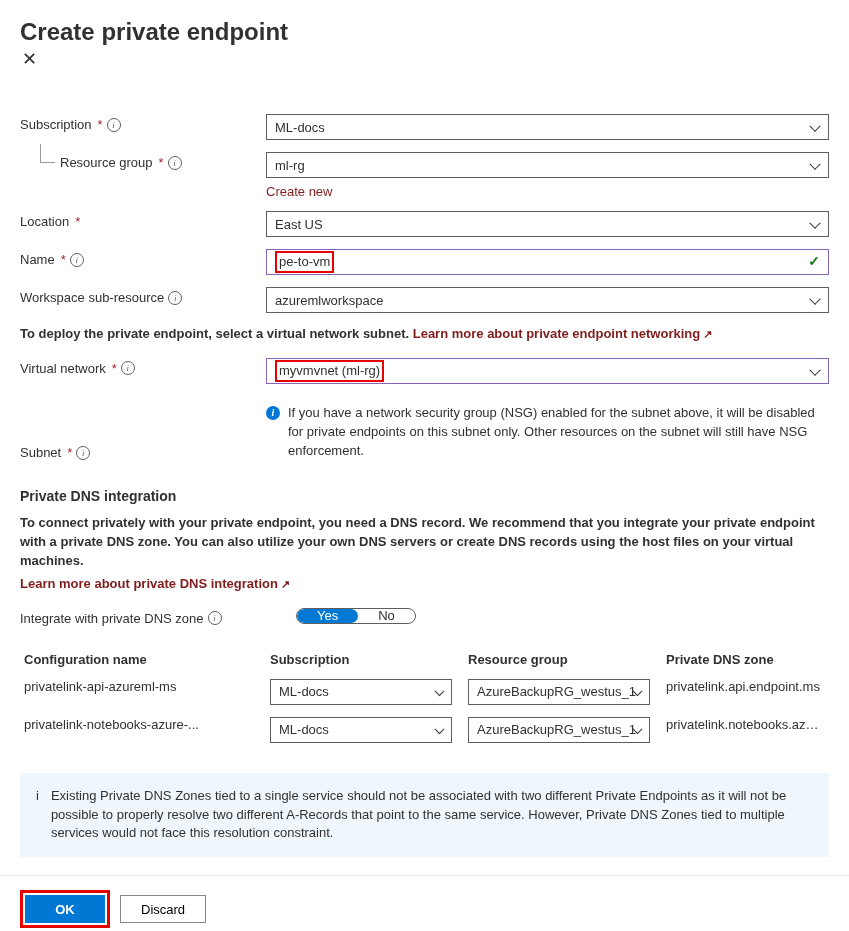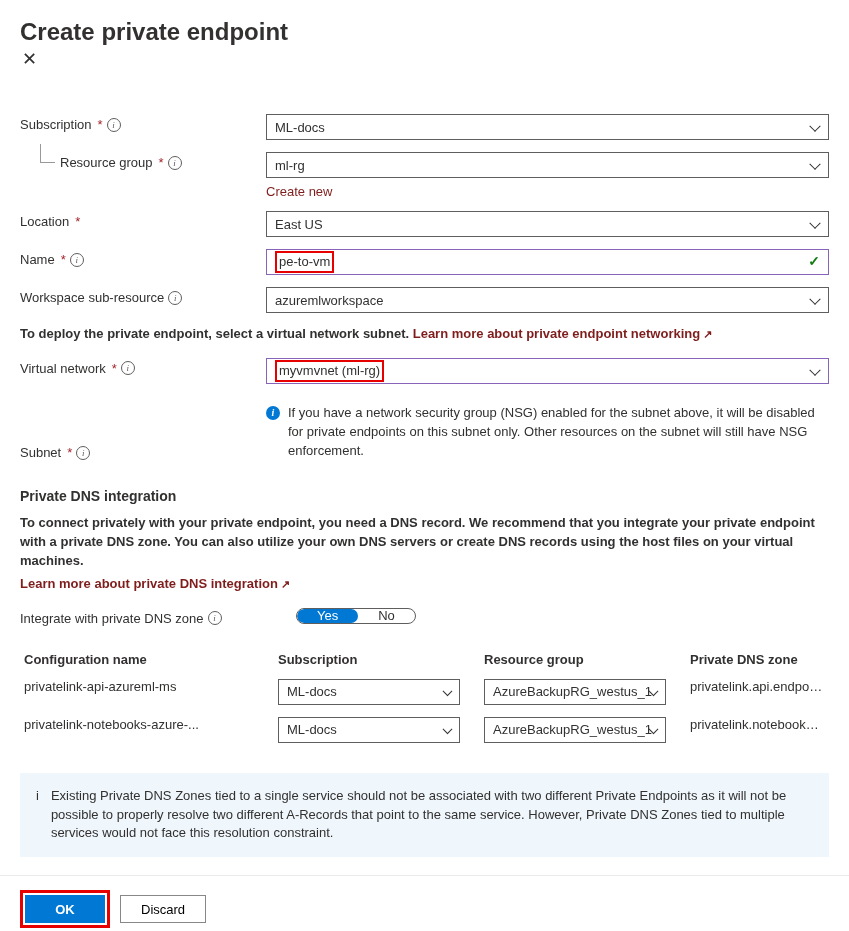--- a/index.html
+++ b/index.html
@@ -54,21 +54,21 @@
   .info-note { display: flex; gap: 8px; padding: 2px 0 0 0; line-height: 1.45; }
   .info-note .bullet {
     width: 14px; height: 14px; border-radius: 50%; background: #0078d4; color: #fff;
     font-size: 10px; font-weight: bold; display: inline-flex; align-items: center; justify-content: center;
     flex-shrink: 0; margin-top: 2px; font-style: italic; font-family: Georgia, serif;
   }
   .toggle-wrap { display: inline-flex; border: 1px solid #605e5c; border-radius: 8px; overflow: hidden; height: 16px; }
   .toggle-opt { padding: 0 20px; display: flex; align-items: center; font-size: 13px; cursor: pointer; }
   .toggle-opt.active { background: #0078d4; color: #fff; border-radius: 14px; }
   .table { margin-top: 20px; }
-  .thead, .trow { display: flex; gap: 24px; padding: 6px 4px; }
+  .thead, .trow { display: flex; gap: 16px; padding: 6px 4px; }
   .thead { font-weight: 600; border-bottom: none; }
   .tc1 { width: 230px; flex-shrink: 0; }
   .tc2 { width: 182px; flex-shrink: 0; }
   .tc3 { width: 182px; flex-shrink: 0; }
   .tc4 { flex: 1; }
   .mini-select {
     border: 1px solid #605e5c; height: 26px; width: 100%; padding: 0 22px 0 8px;
     position: relative; display: flex; align-items: center; font-size: 13px; cursor: pointer;
     white-space: nowrap; overflow: hidden;
   }

